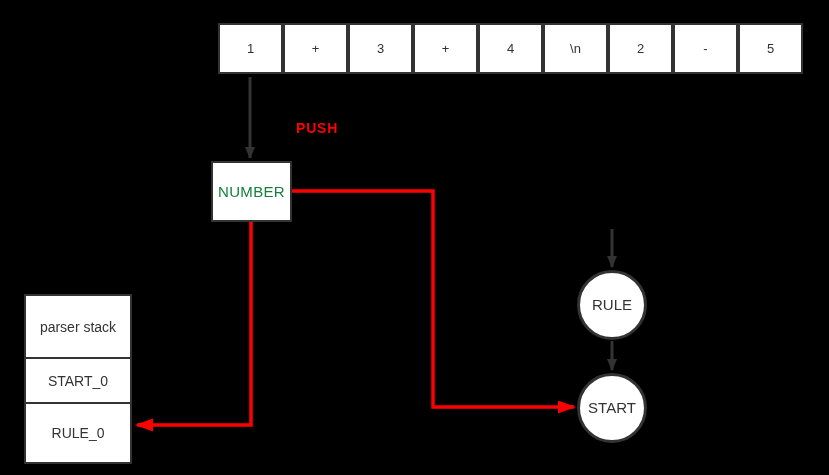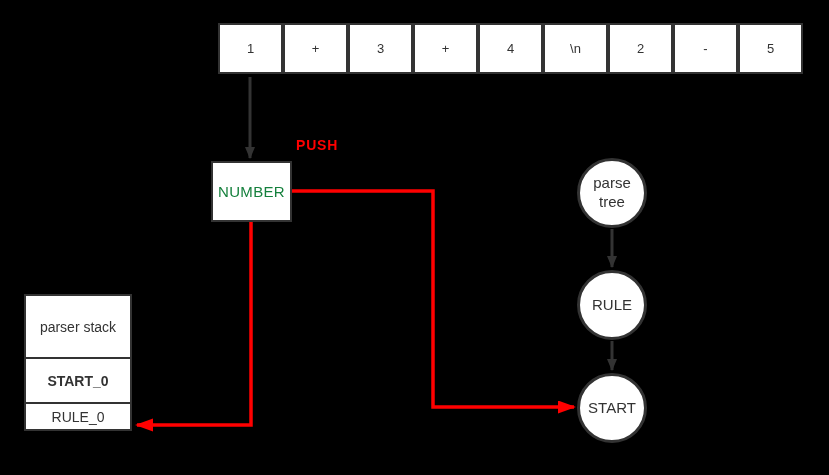--- a/index.html
+++ b/index.html
@@ -13,34 +13,34 @@
     box-sizing:border-box;width:65px;height:51px;background:#ffffff;
     border:2px solid #333333;color:#333333;font-size:13px;
     display:flex;align-items:center;justify-content:center;
   }
   .number-box{
     position:absolute;box-sizing:border-box;left:211px;top:161px;width:81px;height:61px;
     background:#ffffff;border:2px solid #333333;color:#15803d;font-size:15px;letter-spacing:.3px;
     display:flex;align-items:center;justify-content:center;
   }
   .push-label{
-    position:absolute;left:296px;top:137px;color:#ff0000;
+    position:absolute;left:296px;top:120px;color:#ff0000;
     font-size:14px;font-weight:700;letter-spacing:.8px;
   }
   .stack{
     position:absolute;box-sizing:border-box;left:24px;top:294px;width:108px;
     background:#3b82f6;border:2px solid #333333;
   }
   .stack-cell{
     display:flex;align-items:center;justify-content:center;
     background:#ffffff;color:#333333;font-size:14px;
   }
   .stack-header{height:61px;border-bottom:2px solid #333333;}
-  .stack-mid{height:43px;border-bottom:2px solid #333333;font-weight:bold;}
-  .stack-bottom{height:25px;}
+  .stack-mid{height:43px;border-bottom:2px solid #333333;}
+  .stack-bottom{height:58px;}
   .circle{
     position:absolute;box-sizing:border-box;width:70px;height:70px;left:577px;
     background:#ffffff;border:3px solid #333333;border-radius:50%;
     color:#333333;font-size:15px;line-height:1.25;text-align:center;
     display:flex;align-items:center;justify-content:center;
   }
   .circle .inner{width:52px;}
   .node-parse-tree{top:158px;}
   .node-start{top:270px;}
   .node-rule{top:373px;}
@@ -81,23 +81,20 @@
   <div class="push-label">PUSH</div>
 
   <div class="number-box">NUMBER</div>
 
   <div class="stack">
     <div class="stack-cell stack-header">parser stack</div>
     <div class="stack-cell stack-mid">START_0</div>
     <div class="stack-cell stack-bottom">RULE_0</div>
   </div>
 
-  <div class="circle node-parse-tree">
-    <div class="inner">parse tree</div>
-  </div>
   <div class="circle node-start">
     <div class="inner">RULE</div>
   </div>
   <div class="circle node-rule">
     <div class="inner">START</div>
   </div>
 
 </div>
 
 </body></html>

